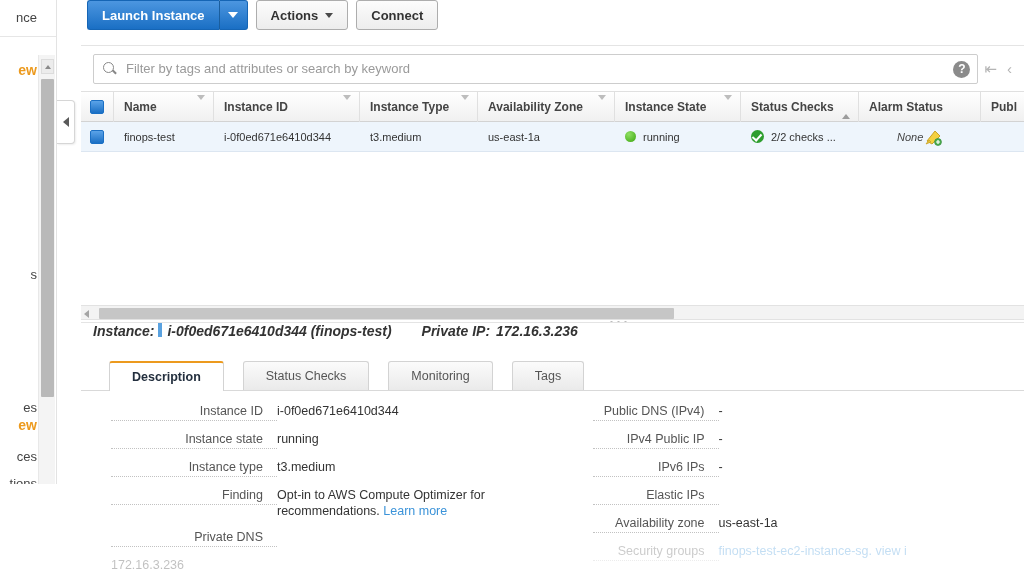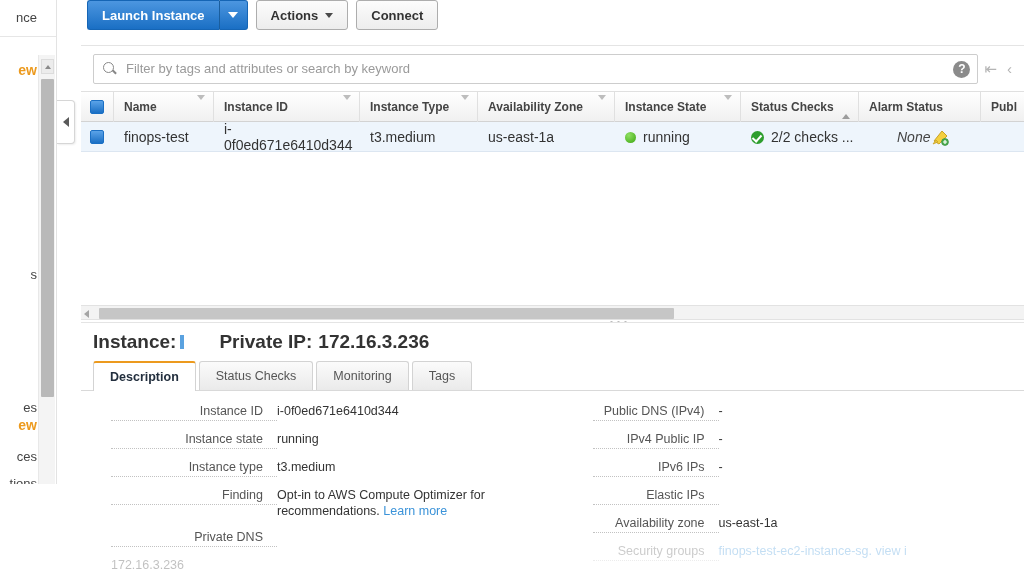--- a/index.html
+++ b/index.html
@@ -133,21 +133,21 @@
   .th { display: flex; align-items: center; height: 31px; padding-left: 10px;
         border-right: 1px solid #e0e0e0; position: relative; flex: none; }
   .th .sortcaret { margin-left: auto; margin-right: 8px; opacity: .55; }
   .sort-down { width:0;height:0;border-left:4px solid transparent;border-right:4px solid transparent;border-top:5px solid #888; }
   .sort-up   { width:0;height:0;border-left:4px solid transparent;border-right:4px solid transparent;border-bottom:5px solid #555; }
   .cb {
     width: 14px; height: 14px; border-radius: 2px; border: 1px solid #1a6fc4;
     background: linear-gradient(to bottom, #5ba3e8, #1a6fc4); cursor: pointer;
   }
   .trow {
-    display: flex; height: 30px; font-size: 14px;
+    display: flex; height: 30px; align-items: center; font-size: 11px;
     background: #eef5fc; border-bottom: 1px solid #dce6f1; color: #333;
   }
   .td { display: flex; align-items: center; height: 30px; padding-left: 10px; flex: none; }
   .dot-green { width: 11px; height: 11px; border-radius: 50%;
     background: radial-gradient(circle at 35% 30%, #8fe063, #3ca60f); margin-right: 7px; }
   .check-green { width: 13px; height: 13px; border-radius: 50%; background: #2e9e2e;
     position: relative; margin-right: 7px; }
   .check-green:after { content:""; position:absolute; left:3px; top:2px; width:4px; height:7px;
     border: solid #fff; border-width: 0 2px 2px 0; transform: rotate(42deg); }
   .italic-none { font-style: italic; color: #444; }
@@ -163,32 +163,33 @@
   .hscroll-left { position:absolute; left:3px; top:4px; width:0;height:0;
     border-top:4px solid transparent;border-bottom:4px solid transparent;border-right:5px solid #a5a5a5; }
 
   
   .grip { position: absolute; left: 529px; top: 321px; display: flex; gap: 4px; cursor: ns-resize; }
   .grip i { width: 3px; height: 3px; background: #b5b5b5; display: block; border-radius: 50%; }
 
   
   .detail { position: absolute; left: 0; top: 322px; right: 0; bottom: 0; background: #fff;
             border-top: 1px solid #e4e4e4; }
-  .detail-head { height: 38px; display: flex; align-items: center; padding-left: 12px; font-size: 19px; font-weight: bold; color: #333; }
+  .detail-head { height: 38px; display: flex; padding-left: 12px; font-size: 14px; font-weight: bold; color: #333; font-style: italic; }
   .inst-bar { display: inline-block; width: 4px; height: 14px; background: #5aa2e0; margin: 0 5px 0 4px; vertical-align: -2px; }
   .privip { margin-left: 30px; font-weight: bold; }
 
   .tabs { display: flex; align-items: flex-end; height: 30px; padding-left: 12px;
           border-bottom: 1px solid #d9d9d9; }
   .tab {
-    height: 29px; padding: 0 16px; display: flex; align-items: center;
+    height: 29px; padding: 0 22px; display: flex; align-items: center;
     font-size: 12.5px; color: #555; cursor: pointer;
     background: linear-gradient(to bottom, #fbfbfb, #eaeaea);
     border: 1px solid #d3d3d3; border-bottom: none; border-radius: 3px 3px 0 0;
     margin-right: 3px;
+    margin-left: 16px;
   }
   .tab.active {
     background: #ffffff; color: #232f3e; font-weight: bold;
     border-top: 2px solid #ec9a1e; height: 30px; margin-bottom: -1px;
   }
 
   .detail-body { display: flex; padding-top: 12px; }
   .detail-col { width: 50%; }
   .drow { display: flex; margin-bottom: 10px; font-size: 12.5px; line-height: 16px; }
   .dlabel {
@@ -339,20 +340,21 @@
     <div class="grip">
       <i></i>
         <i></i>
         <i></i>
     </div>
 
     <div class="detail">
       <div class="detail-head">
         <span>Instance:</span>
         <span class="inst-bar"></span>
+        <span>i-0f0ed671e6410d344 (finops-test)</span>
         <span class="privip">Private IP:</span>
         <span class="privip" style="margin-left:6px">172.16.3.236</span>
       </div>
 
       <div class="tabs" id="detail-tabs">
           <div class="tab active">Description</div>
           <div class="tab">Status Checks</div>
           <div class="tab">Monitoring</div>
           <div class="tab">Tags</div>
         </div>

